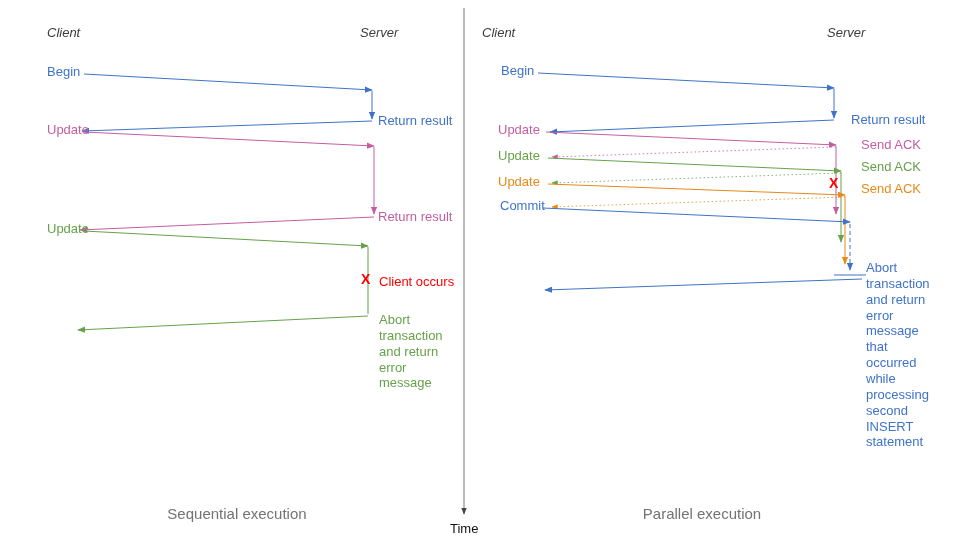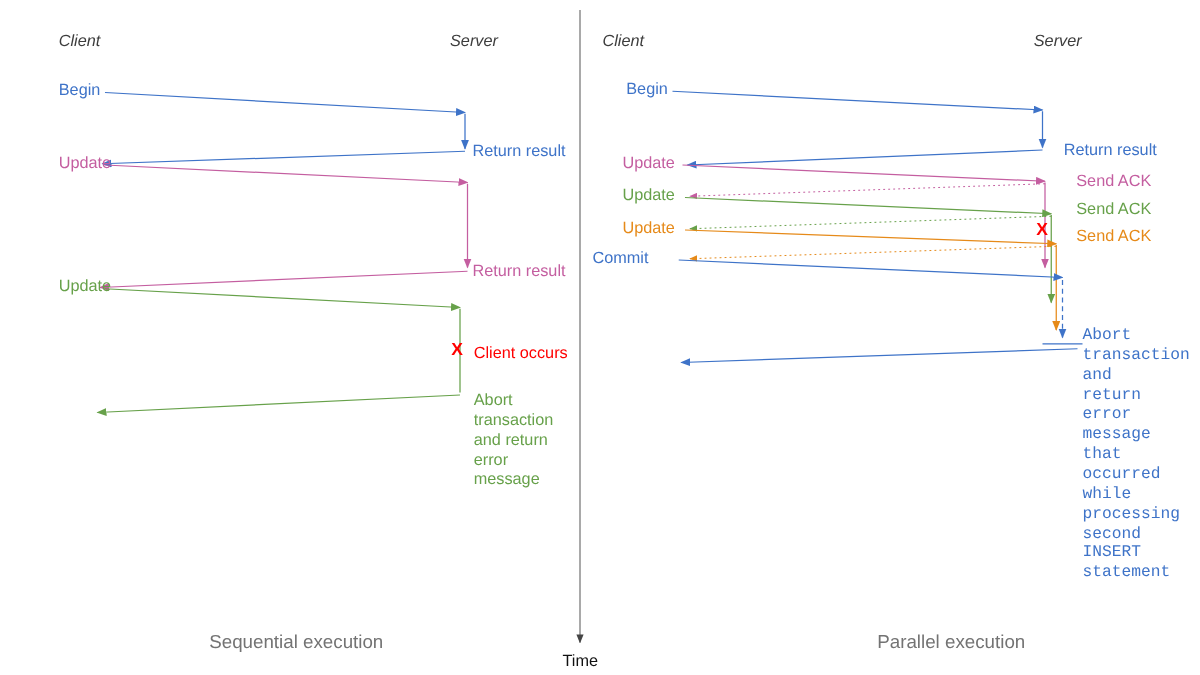--- a/index.html
+++ b/index.html
@@ -104,21 +104,21 @@
   <div class="lbl header" style="left:827px; top:25px;">Server</div>
 
   <div class="lbl blue" style="left:501px; top:63px;">Begin</div>
   <div class="lbl blue" style="left:851px; top:112px;">Return result</div>
   <div class="lbl pink" style="left:498px; top:122px;">Update</div>
   <div class="lbl pink" style="left:861px; top:137px;">Send ACK</div>
   <div class="lbl green" style="left:498px; top:148px;">Update</div>
   <div class="lbl green" style="left:861px; top:159px;">Send ACK</div>
   <div class="lbl orange" style="left:498px; top:174px;">Update</div>
   <div class="lbl orange" style="left:861px; top:181px;">Send ACK</div>
-  <div class="lbl blue" style="left:474px; top:198px;">Commit</div>
+  <div class="lbl blue" style="left:500px; top:198px;">Commit</div>
   <div class="lbl xmark" style="left:829px; top:175px;">X</div>
-  <div class="lbl blue wrap" style="left:866px; top:260px; width:70px;font-family:Liberation Mono, monospace;">Abort transaction and return error message that occurred while processing second INSERT statement</div>
+  <div class="lbl blue wrap" style="left:866px; top:260px; width:70px;">Abort transaction and return error message that occurred while processing second INSERT statement</div>
 
-  <div class="lbl caption" style="left:661px; top:505px;text-align:center;">Parallel execution</div>
+  <div class="lbl caption" style="left:602px; top:505px;text-align:center;">Parallel execution</div>
 
   <div class="lbl timelbl" style="left:450px; top:521px;">Time</div>
 
 </div>
 
 </body></html>

